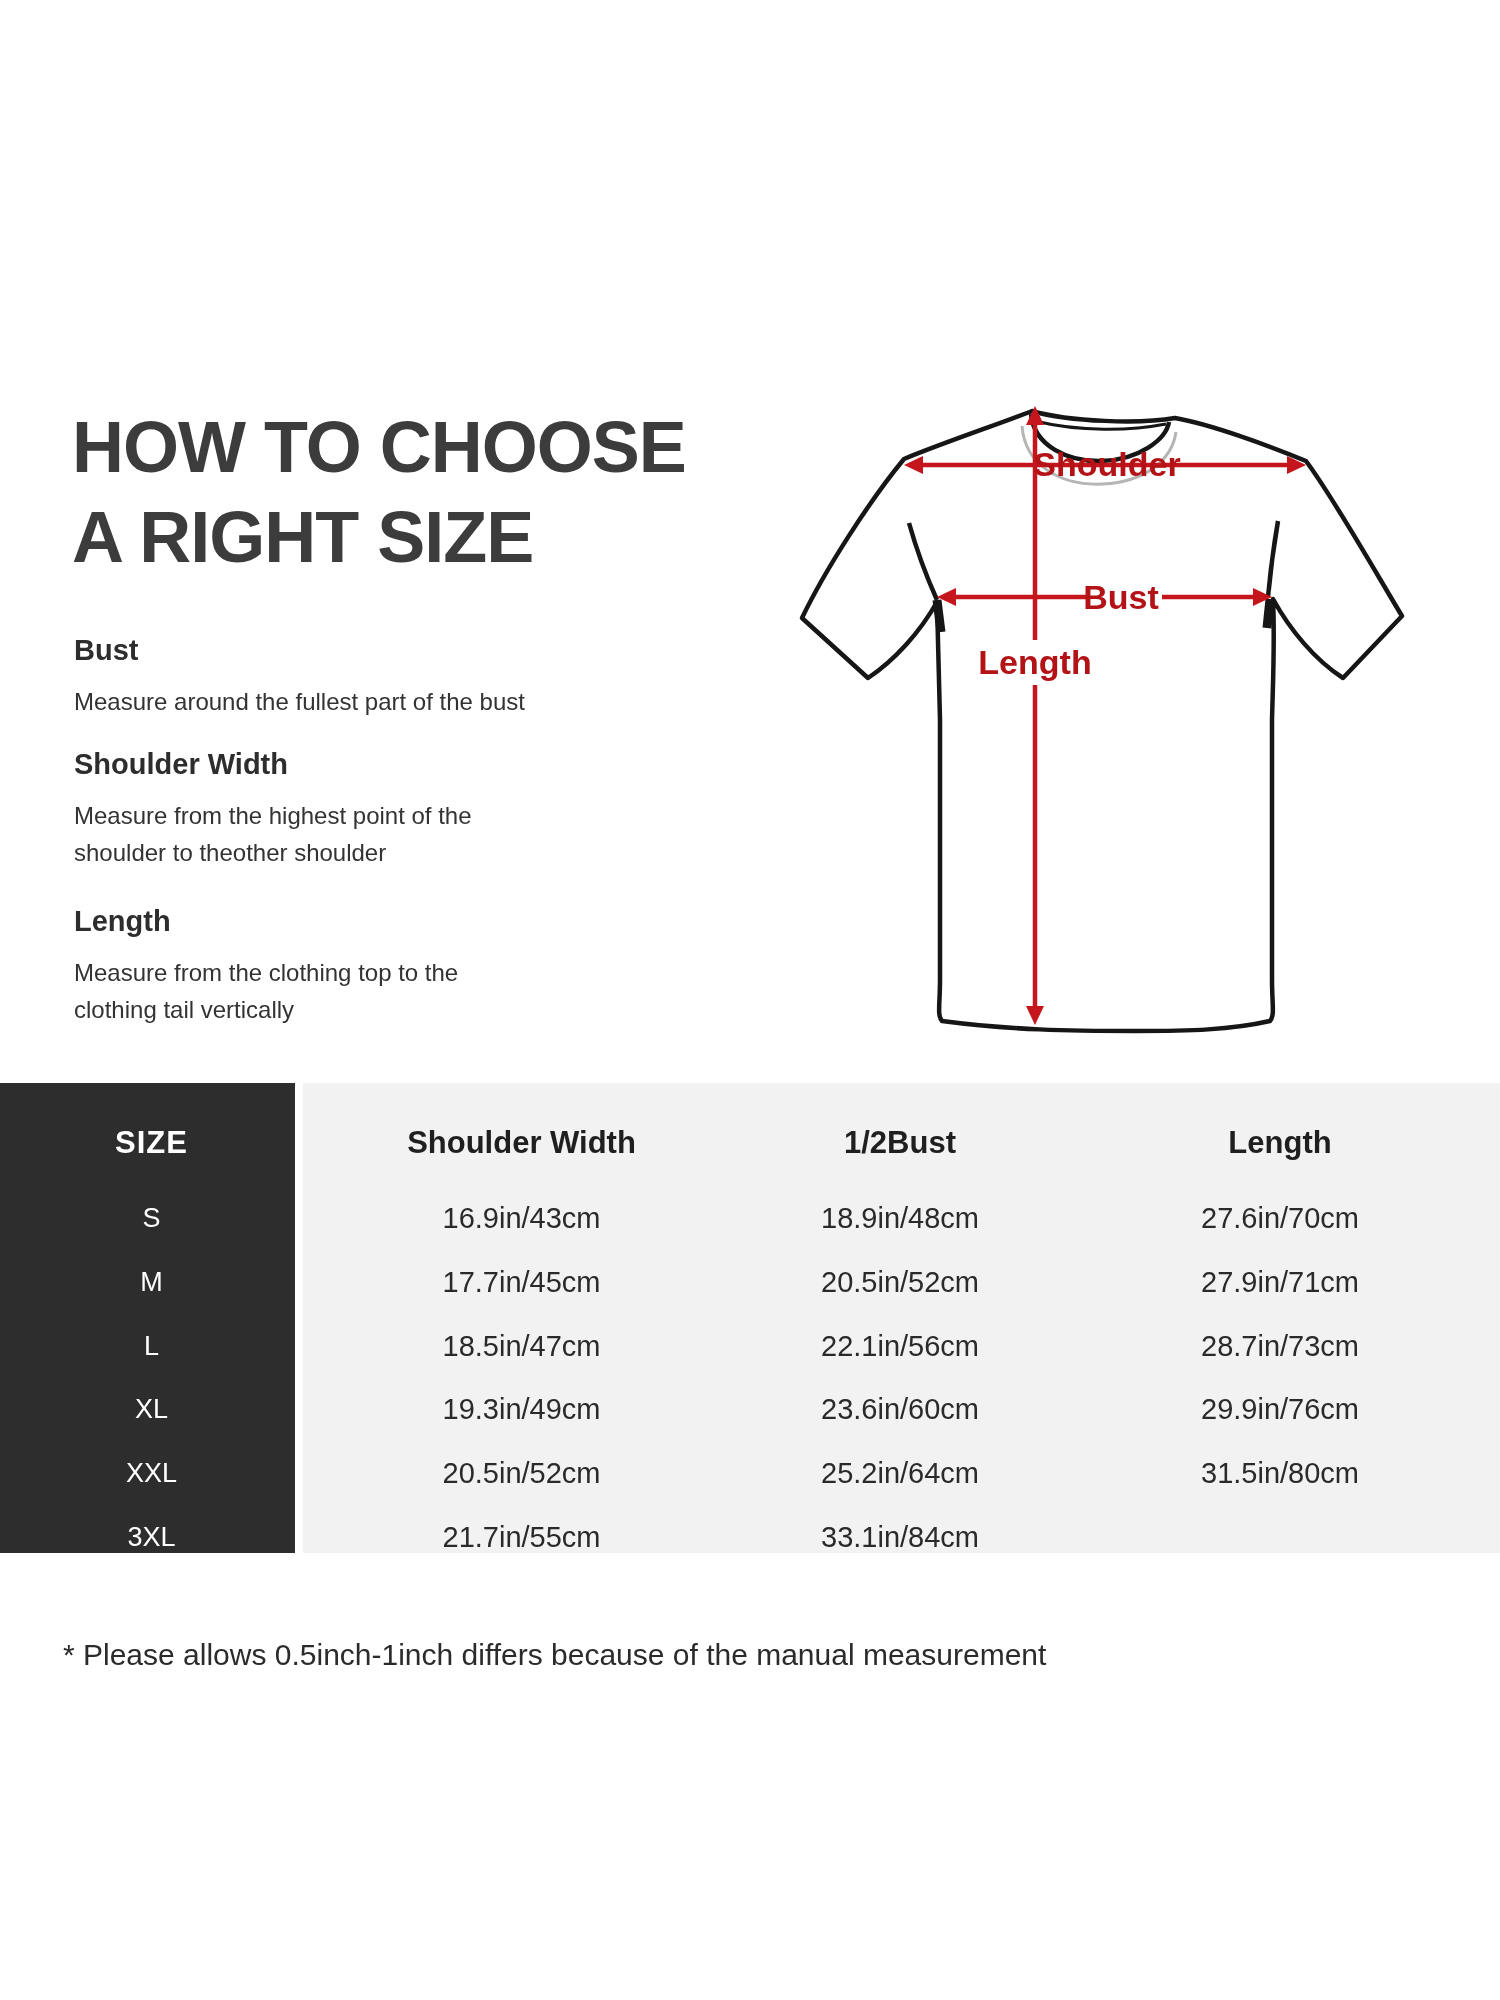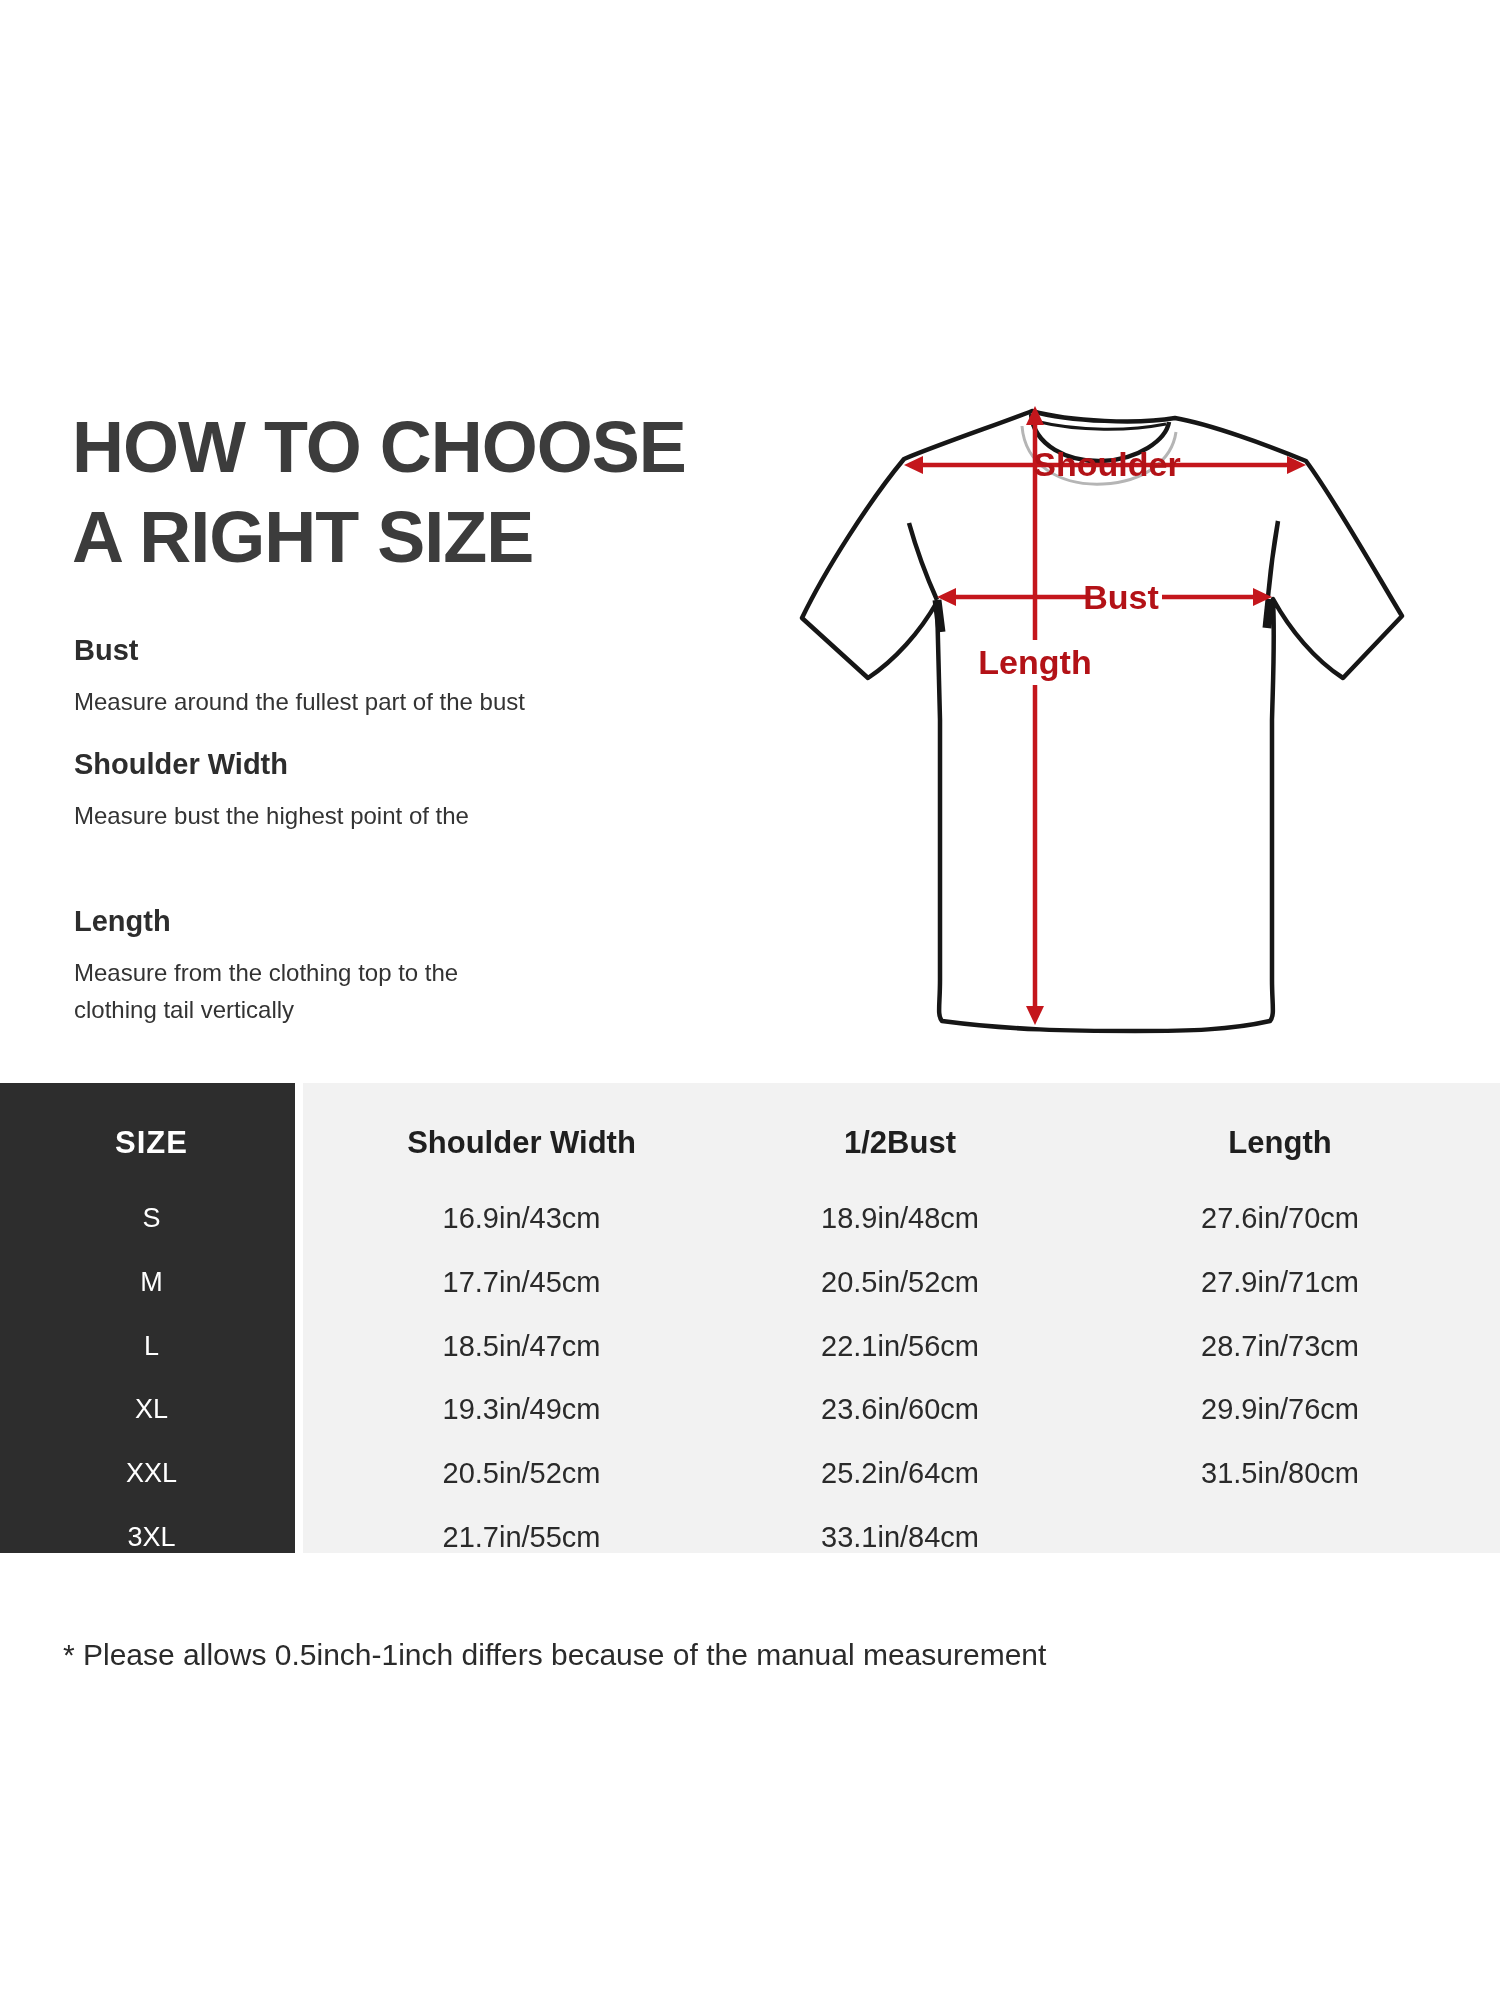--- a/index.html
+++ b/index.html
@@ -60,21 +60,22 @@
   <div>A RIGHT SIZE</div>
 </div>
 
 <div class="instr" id="instr-bust">
   <h3>Bust</h3>
   <div class="line">Measure around the fullest part of the bust</div>
 </div>
 
 <div class="instr" id="instr-shoulder">
   <h3>Shoulder Width</h3>
-  <div class="line">Measure bust the highest point of the</div>
+  <div class="line">Measure from the highest point of the</div>
+  <div class="line">shoulder to theother shoulder</div>
 </div>
 
 <div class="instr" id="instr-length">
   <h3>Length</h3>
   <div class="line">Measure from the clothing top to the</div>
   <div class="line">clothing tail vertically</div>
 </div>
 
 <div class="diagram">
   <svg width="660" height="660" viewBox="0 0 660 660">

